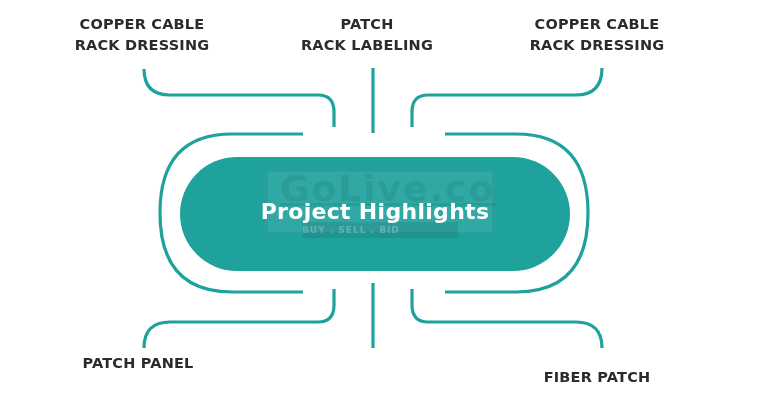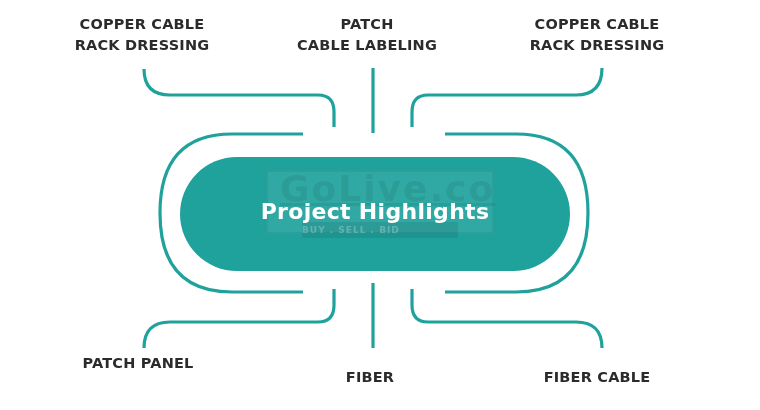--- a/index.html
+++ b/index.html
@@ -127,36 +127,35 @@
       <path d="M412 289 L412 305 Q412 322 428 322 L576 322 Q602 322 602 348"></path>
     </g>
   </svg>
 
   <div class="label" style="left:32px; top:14px;">
     <span>COPPER CABLE</span>
     <span>RACK DRESSING</span>
   </div>
   <div class="label" style="left:257px; top:14px;">
     <span>PATCH</span>
-    <span>CABLE LABELING</span>
+    <span>RACK LABELING</span>
   </div>
   <div class="label" style="left:487px; top:14px;">
     <span>COPPER CABLE</span>
     <span>RACK DRESSING</span>
   </div>
 
   <div class="pill"></div>
   <div class="watermark"></div>
   <div class="watermark-text">GoLive.co</div>
   <div class="watermark-sub">BUY . SELL . BID</div>
   <div class="pill-title">Project Highlights</div>
 
   <div class="label" style="left:28px; top:353px;text-align:center;">
     <span>PATCH PANEL</span>
   </div>
   <div class="label" style="left:260px; top:367px;">
-    <span>FIBER</span>
   </div>
   <div class="label" style="left:487px; top:367px;">
-    <span>FIBER CABLE</span>
+    <span>FIBER PATCH</span>
   </div>
 
 </div>
 
 </body></html>

